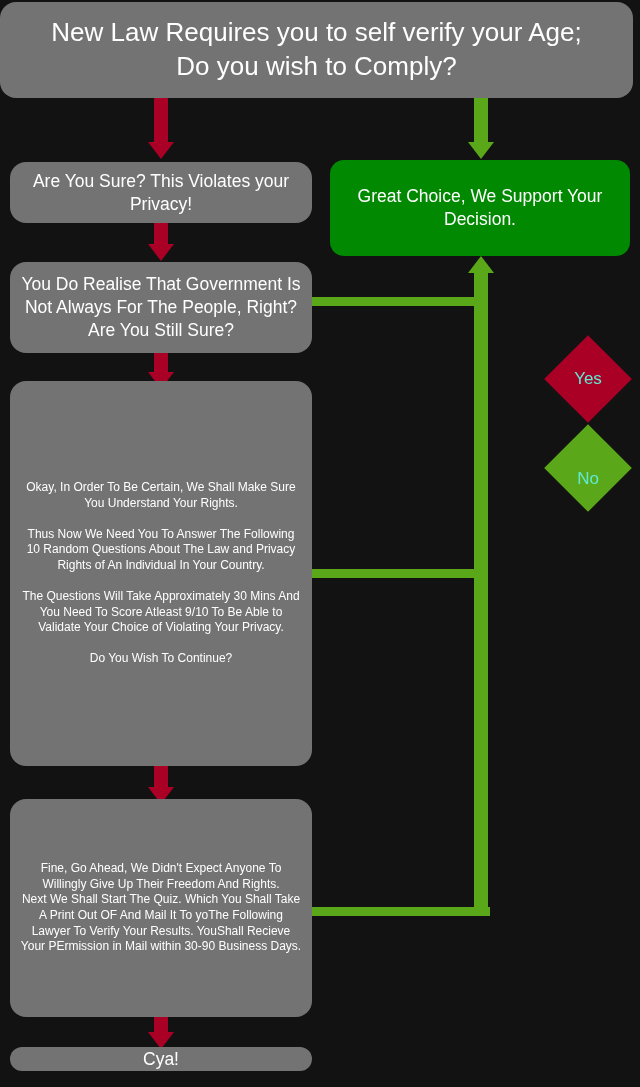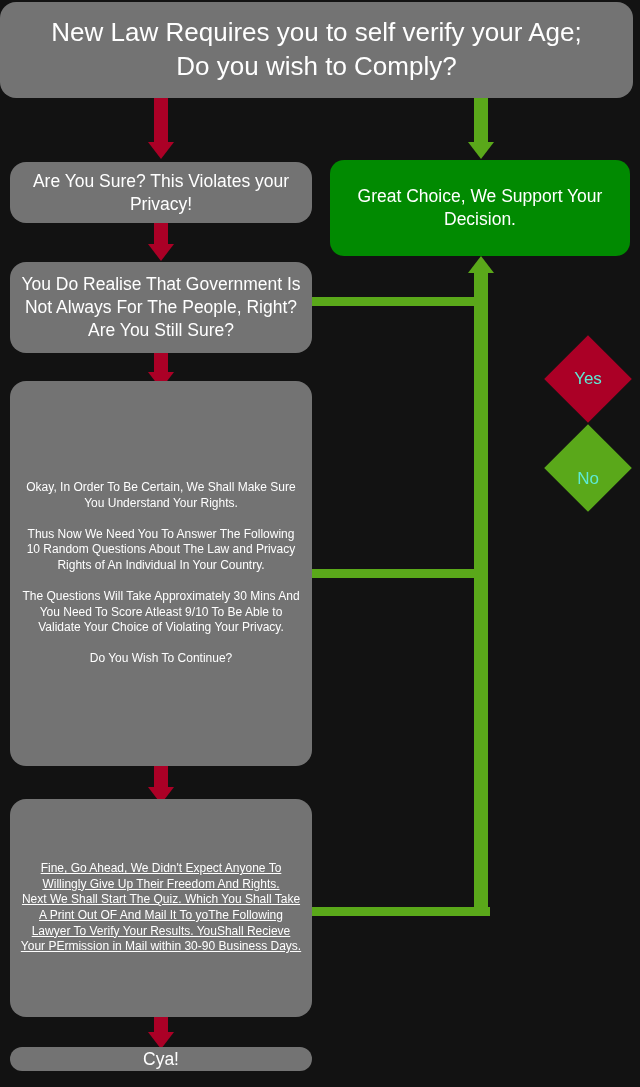--- a/index.html
+++ b/index.html
@@ -134,21 +134,21 @@
 
 The Questions Will Take Approximately 30 Mins And You Need To Score Atleast 9/10 To Be Able to Validate Your Choice of Violating Your Privacy.
 
 Do You Wish To Continue?</div>
 
   <div class="conn hline-grn" style="left:312px; top:569px; width:170px; height:9px;"></div>
 
   <div class="conn vline-red" style="left:154px; top:766px; width:14px; height:22px;"></div>
   <div class="arrow-down-red" style="left:148px; top:787px;"></div>
 
-  <div class="node blue big-txt" style="left:10px; top:799px; width:302px; height:218px;text-decoration:underline;">Fine, Go Ahead, We Didn't Expect Anyone To Willingly Give Up Their Freedom And Rights.
+  <div class="node blue big-txt" style="left:10px; top:799px; width:302px; height:218px;">Fine, Go Ahead, We Didn't Expect Anyone To Willingly Give Up Their Freedom And Rights.
 Next We Shall Start The Quiz. Which You Shall Take  A Print Out OF And Mail It To yoThe Following Lawyer To Verify Your Results. YouShall Recieve Your PErmission in Mail within 30-90 Business Days.</div>
 
   <div class="conn hline-grn" style="left:312px; top:907px; width:178px; height:9px;"></div>
 
   <div class="conn vline-grn" style="left:474px; top:273px; width:14px; height:643px;"></div>
   <div class="arrow-up-grn" style="left:468px; top:256px;"></div>
 
   <div class="conn vline-red" style="left:154px; top:1017px; width:14px; height:18px;"></div>
   <div class="arrow-down-red" style="left:148px; top:1032px;"></div>
 

